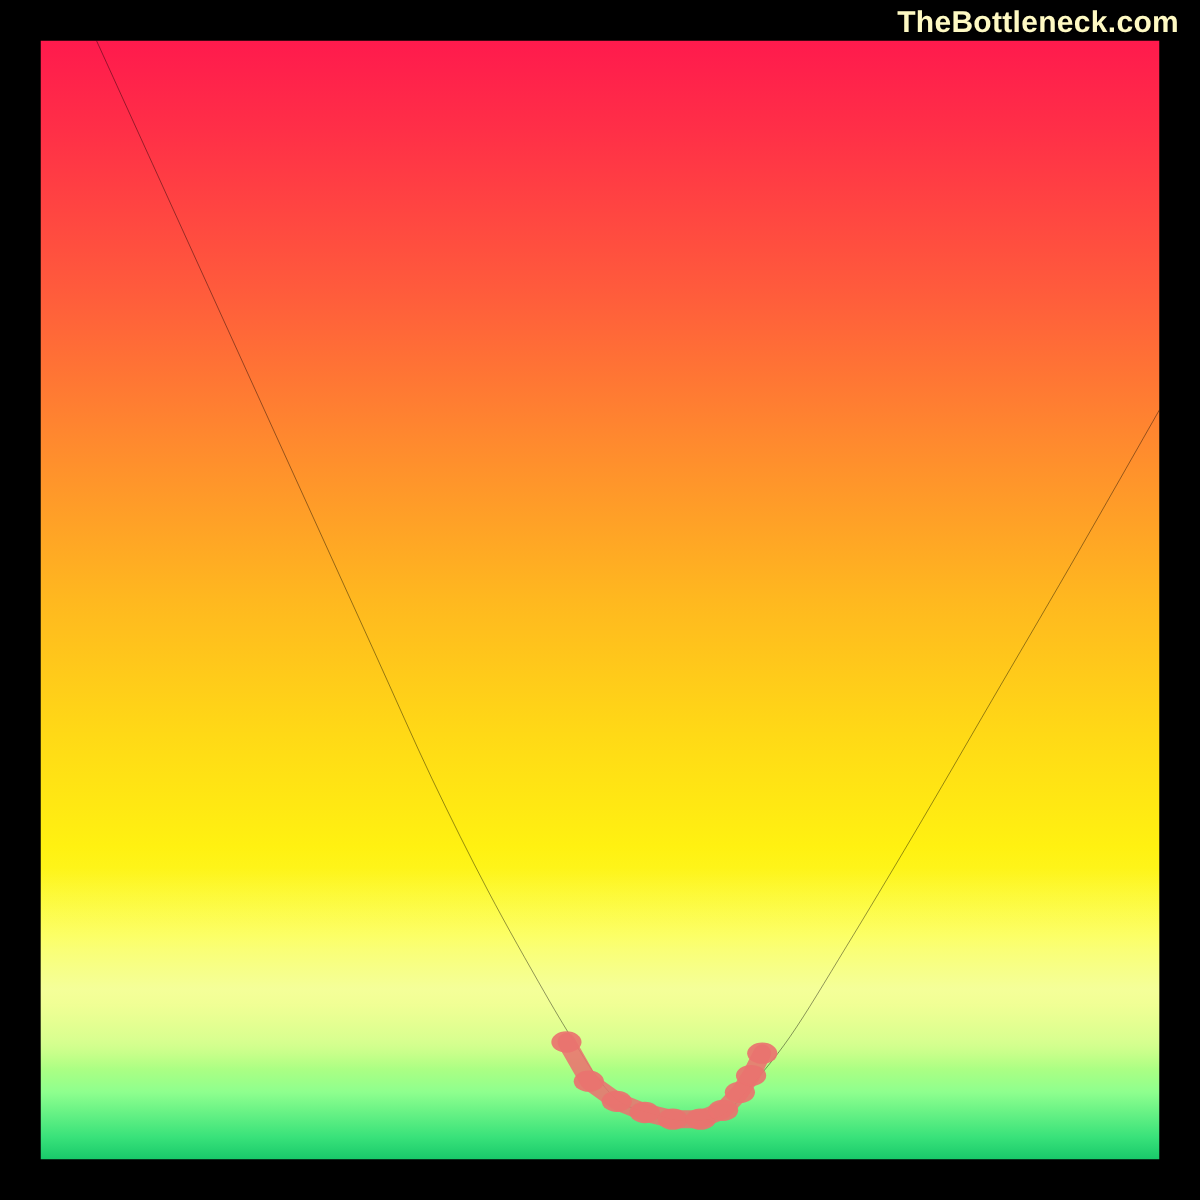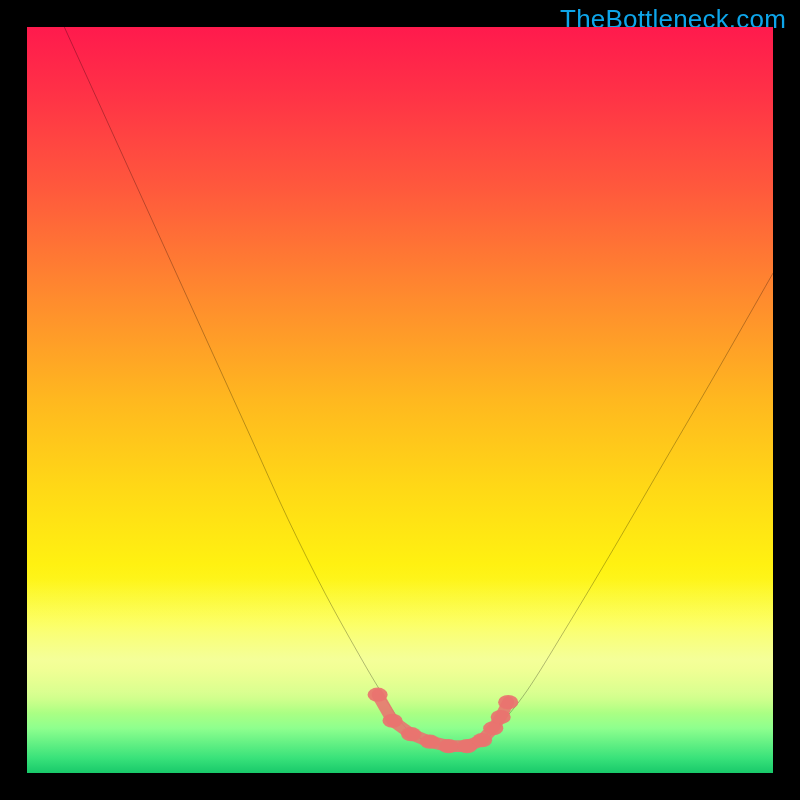--- a/index.html
+++ b/index.html
@@ -66,23 +66,23 @@
   .curve-svg {
     position: absolute;
     inset: 0;
     width: 100%;
     height: 100%;
   }
   .attribution {
     position: absolute;
     top: 4px;
     right: 14px;
-    font-size: 26px;
-    font-weight: 400;
-    color: #0ea5e9;
+    font-size: 20px;
+    font-weight: 700;
+    color: #fef9c3;
     letter-spacing: 0.2px;
     user-select: none;
   }
 </style>
 </head>
 <body>
 
 <div class="frame">
 
   <div class="attribution">TheBottleneck.com</div>

